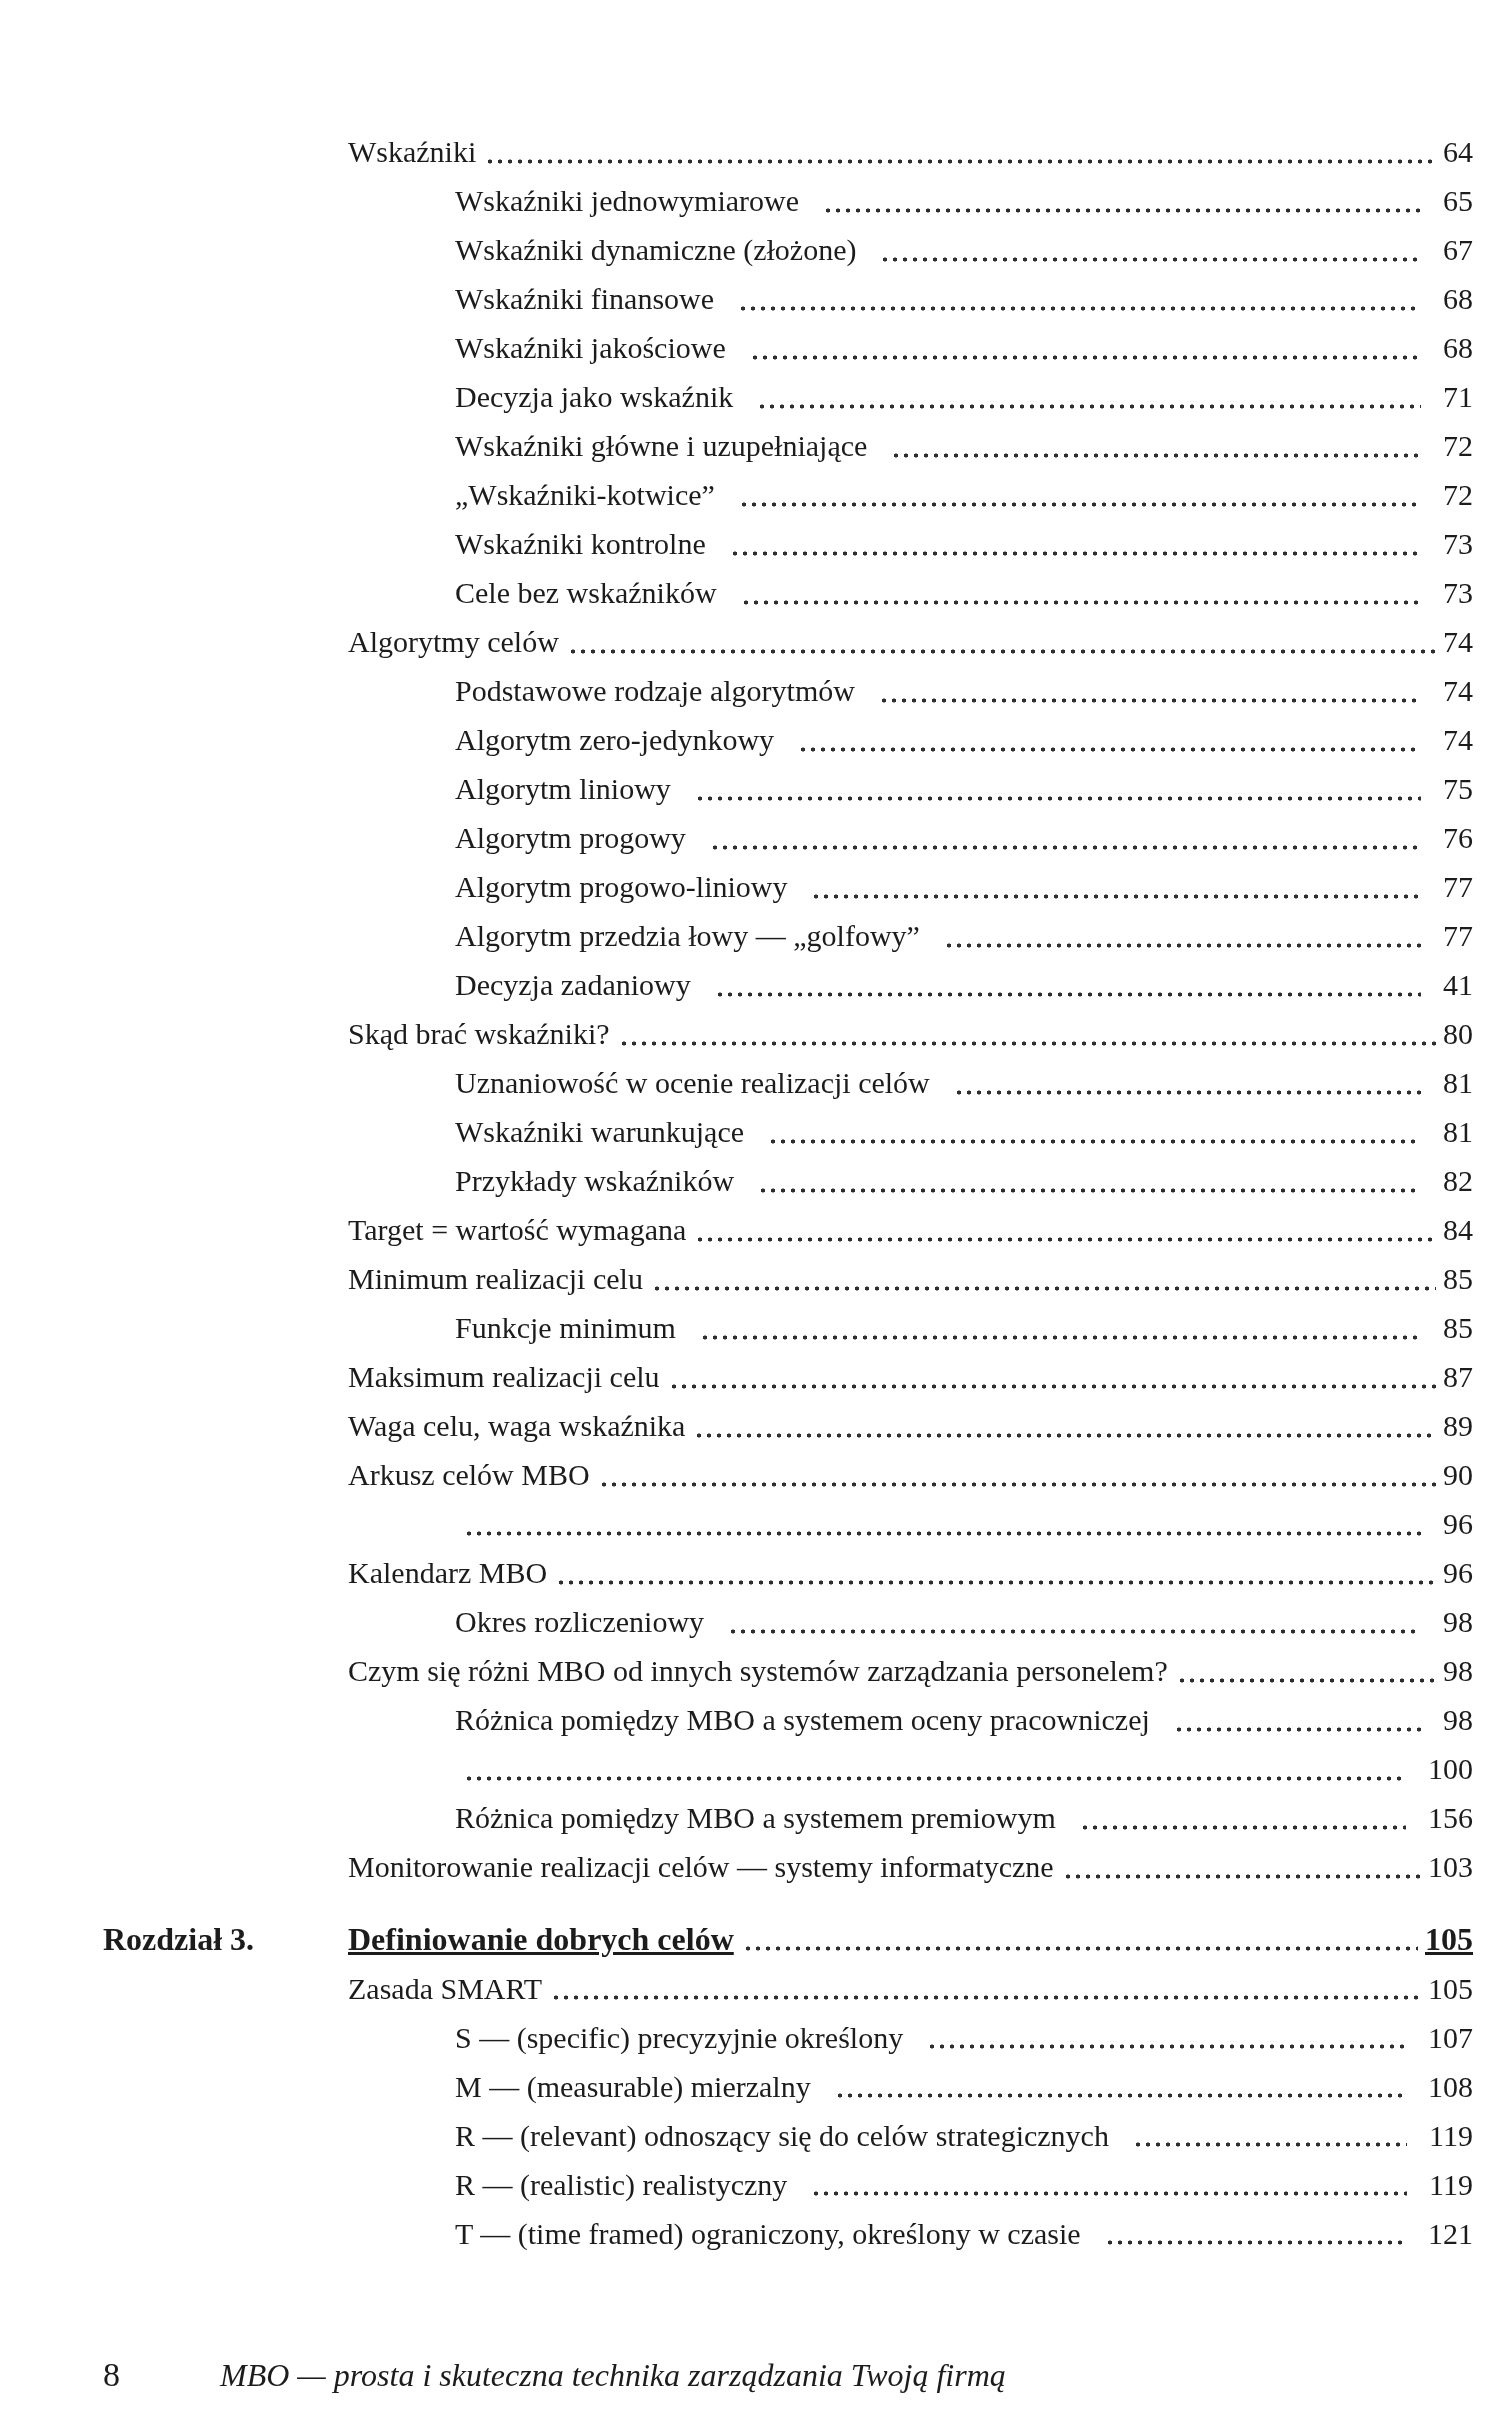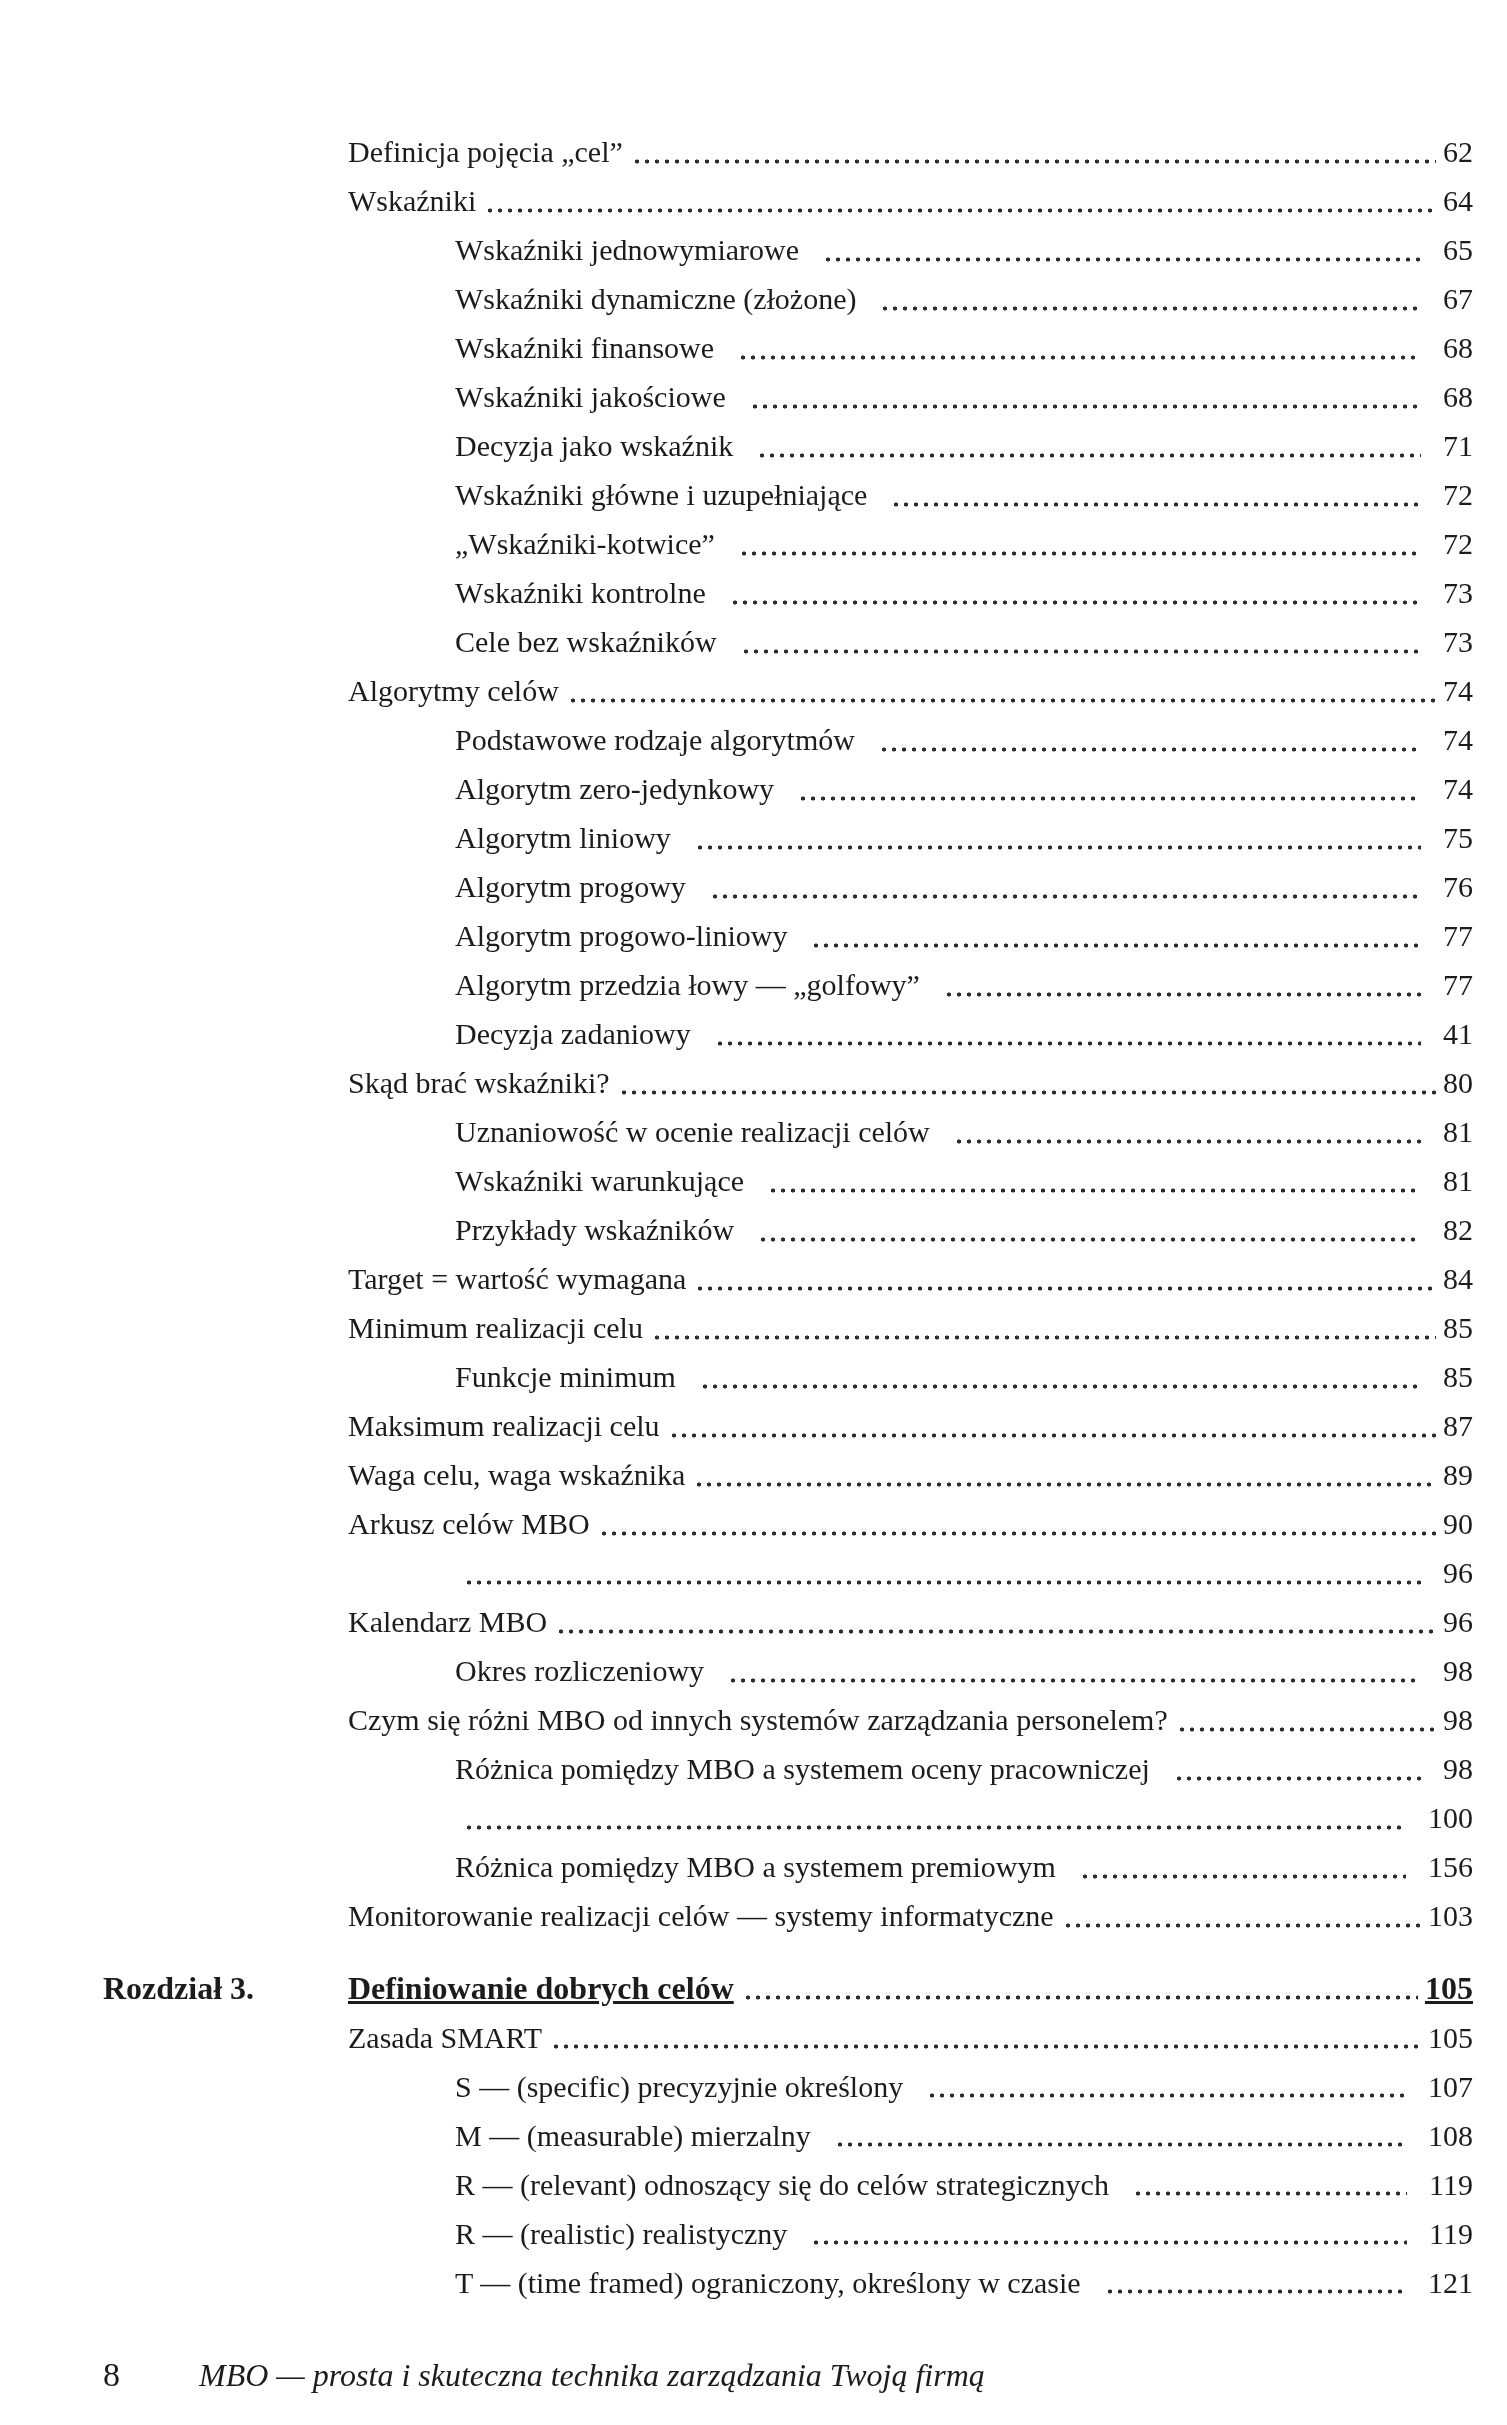--- a/index.html
+++ b/index.html
@@ -59,35 +59,30 @@
     top: 2356px;
     left: 103px;
     width: 1370px;
     display: flex;
     align-items: baseline;
   }
   .page-number { font-size: 34px; }
   .footer-text {
     font-style: italic;
     font-size: 32px;
-    margin-left: 79px;
+    margin-left: 100px;
     white-space: nowrap;
   }
 </style>
 </head>
 <body>
 
 <div class="page">
 
   <div class="toc" id="toc-list">
-      <div class="toc-row level-1">
-        <span class="toc-label">Definicja pojęcia „cel”</span>
-        <span class="dots"></span>
-        <span class="toc-page">62</span>
-      </div>
       <div class="toc-row level-1">
         <span class="toc-label">Wskaźniki</span>
         <span class="dots"></span>
         <span class="toc-page">64</span>
       </div>
       <div class="toc-row level-2">
         <span class="toc-label">Wskaźniki jednowymiarowe</span>
         <span class="dots"></span>
         <span class="toc-page">65</span>
       </div>

